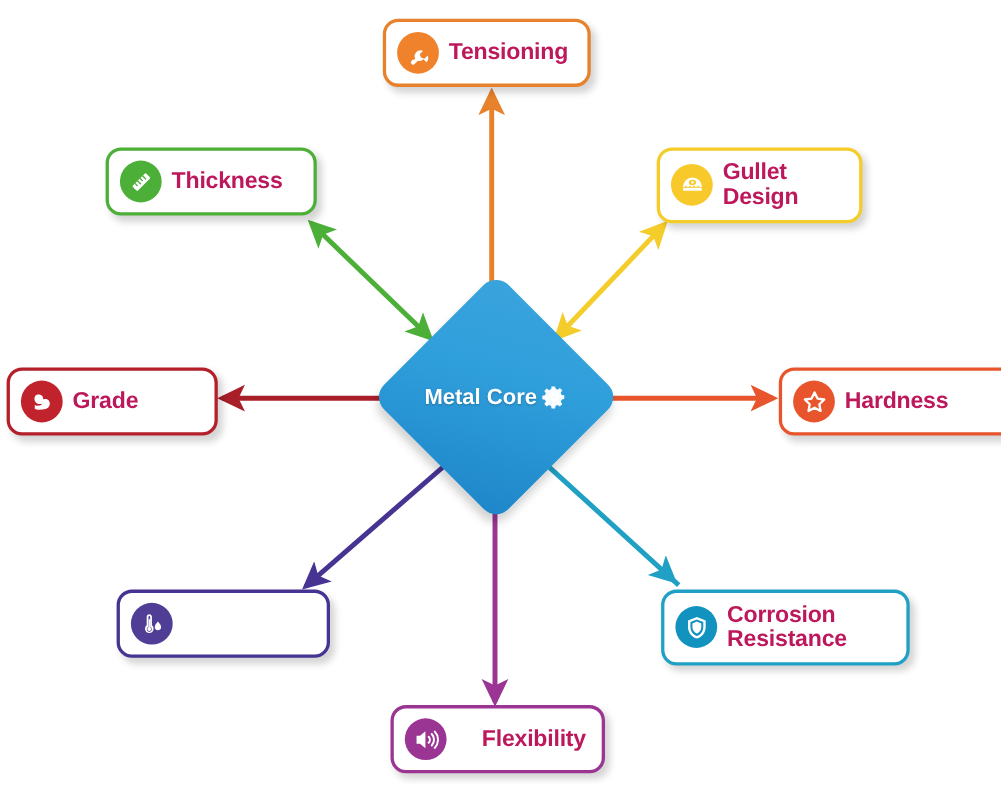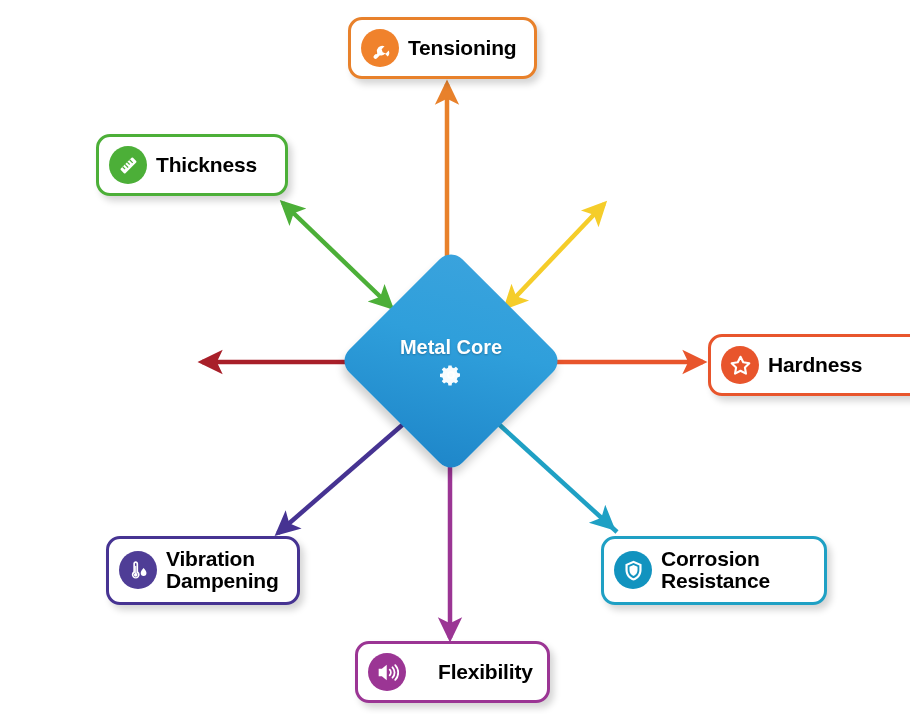--- a/index.html
+++ b/index.html
@@ -47,21 +47,21 @@
     justify-content: center;
   }
   .node .badge svg {
     width: 23px;
     height: 23px;
     display: block;
   }
   .node .label {
     font-size: 21px;
     font-weight: bold;
-    color: #000000;
+    color: #be185d;
     line-height: 1.07;
     white-space: pre-line;
     letter-spacing: -0.2px;
   }
   
   #node-tensioning      { left: 348px; top: 17px;  width: 189px; border-color: #e8812b; }
   #node-thickness       { left: 96px;  top: 134px; width: 192px; border-color: #4caf38; text-align: center; }
   #node-gullet-design   { left: 597px; top: 134px; width: 187px; border-color: #f5cd2a; }
   #node-grade           { left: 6px;   top: 334px; width: 192px; border-color: #b41f29; }
   #node-hardness        { left: 708px; top: 334px; width: 220px; border-color: #e8552c; }
@@ -98,21 +98,21 @@
     transform: rotate(45deg);
     box-shadow: 4px 6px 9px rgba(0,0,0,0.18);
   }
   #center-node .inner {
     position: absolute;
     left: 0;
     top: 0;
     width: 160px;
     height: 160px;
     display: flex;
-    flex-direction: column;
+    flex-direction: row;
     align-items: center;
     justify-content: center;
     gap: 4px;
   }
   #center-node .title {
     color: #ffffff;
     font-size: 20px;
     font-weight: bold;
     text-shadow: 0 1px 2px rgba(0,0,0,0.25);
     white-space: nowrap;
@@ -210,43 +210,64 @@
           <rect x="6.2" y="8.6" width="1.25" height="3.5" fill="#4caf38"></rect>
           <rect x="9.6" y="8.6" width="1.25" height="4.6" fill="#4caf38"></rect>
           <rect x="13" y="8.6" width="1.25" height="3.5" fill="#4caf38"></rect>
           <rect x="16.4" y="8.6" width="1.25" height="4.6" fill="#4caf38"></rect>
         </g>
       </svg>
     </span>
     <span class="label">Thickness</span>
   </div>
 
-
+  <div class="node" id="node-gullet-design">
+    <span class="badge">
+      <svg viewBox="0 0 24 24" xmlns="http://www.w3.org/2000/svg">
+        <path fill="#ffffff" d="M3 13.5a9 9 0 0 1 18 0v.3H3v-.3z"></path>
+        <g fill="#f7c92a">
+          <path d="M4.4 13.8l1.6-1.6 1.5 1.6zM8.2 13.8l1.6-1.6 1.5 1.6zM12 13.8l1.6-1.6 1.5 1.6zM15.8 13.8l1.6-1.6 1.5 1.6z"></path>
+        </g>
+        <rect x="3" y="14.6" width="18" height="2.6" rx="1.3" fill="#ffffff"></rect>
+        <ellipse cx="12" cy="9.2" rx="3.4" ry="2.6" fill="#f7c92a"></ellipse>
+        <ellipse cx="12" cy="9.2" rx="1.5" ry="1.1" fill="#ffffff"></ellipse>
+      </svg>
+    </span>
+    <span class="label">Gullet Design</span>
+  </div>
+
+  <div class="node" id="node-grade">
+    <span class="badge">
+      <svg viewBox="0 0 24 24" xmlns="http://www.w3.org/2000/svg">
+        <path fill="#ffffff" d="M5.2 6.2c1.6-1.4 4.4-1.8 6.2-.3 1.1.9 1.5 2.3 1.4 3.6 1.6-.7 3.8-.5 5.1.9 1.8 1.9 1.6 5.3-.5 7.1-1.9 1.6-5 1.7-8 1.7-2.1 0-3.6-.2-4.6-.9v-3.6c1.3.6 2.9.8 4.3.6 1.2-.2 2.3-.8 2.6-1.7-1.4.5-3.3.5-4.6-.2-1.9-1-2.7-3-2.6-4.7.1-1 .3-1.9.7-2.5z"></path>
+        <path fill="#c1232c" d="M4.4 14.6c1.2.6 2.7.8 4 .6.4-.06.8-.17 1.1-.32-1.6.15-3.5-.06-5.1-.86v.58z"></path>
+      </svg>
+    </span>
+    <span class="label">Grade</span>
+  </div>
 
   <div class="node" id="node-hardness">
     <span class="badge">
       <svg viewBox="0 0 24 24" xmlns="http://www.w3.org/2000/svg">
         <path fill="none" stroke="#ffffff" stroke-width="2.2" stroke-linejoin="round" d="M12 2.9l2.85 5.77 6.37.93-4.61 4.49 1.09 6.35L12 17.44l-5.7 3 1.09-6.35L2.78 9.6l6.37-.93z"></path>
       </svg>
     </span>
     <span class="label">Hardness</span>
   </div>
 
   <div class="node" id="node-vibration">
     <span class="badge">
       <svg viewBox="0 0 24 24" xmlns="http://www.w3.org/2000/svg">
         <path fill="#ffffff" d="M9.1 2.4c-1.4 0-2.5 1.1-2.5 2.5v8.1a4.1 4.1 0 1 0 5 0V4.9c0-1.4-1.1-2.5-2.5-2.5z"></path>
         <path fill="#4f3d96" d="M9.1 4.2c-.45 0-.8.35-.8.8v9.4a2.4 2.4 0 1 0 1.6 0V5c0-.45-.35-.8-.8-.8z"></path>
         <circle cx="9.1" cy="16.6" r="1.9" fill="#ffffff"></circle>
         <rect x="8.5" y="7.2" width="1.2" height="8.5" fill="#ffffff"></rect>
         <path fill="#ffffff" d="M17.3 9.4c1.6 2 3 3.5 3 5.3a3 3 0 0 1-6 0c0-1.8 1.4-3.3 3-5.3z"></path>
       </svg>
     </span>
-    <span class="label">Vibration
-Dampening</span>
   </div>
 
   <div class="node" id="node-corrosion">
     <span class="badge">
       <svg viewBox="0 0 24 24" xmlns="http://www.w3.org/2000/svg">
         <path fill="#ffffff" d="M12 1.9l8.4 3.5v6.1c0 5.2-3.6 9.8-8.4 11-4.8-1.2-8.4-5.8-8.4-11V5.4z"></path>
         <path fill="#1293bf" d="M12 4.3l6.1 2.5v4.7c0 4-2.6 7.5-6.1 8.5-3.5-1-6.1-4.5-6.1-8.5V6.8z"></path>
         <path fill="#ffffff" d="M12 6.3l4.2 1.75v3.45c0 2.9-1.8 5.4-4.2 6.2-2.4-.8-4.2-3.3-4.2-6.2V8.05z"></path>
       </svg>
     </span>

